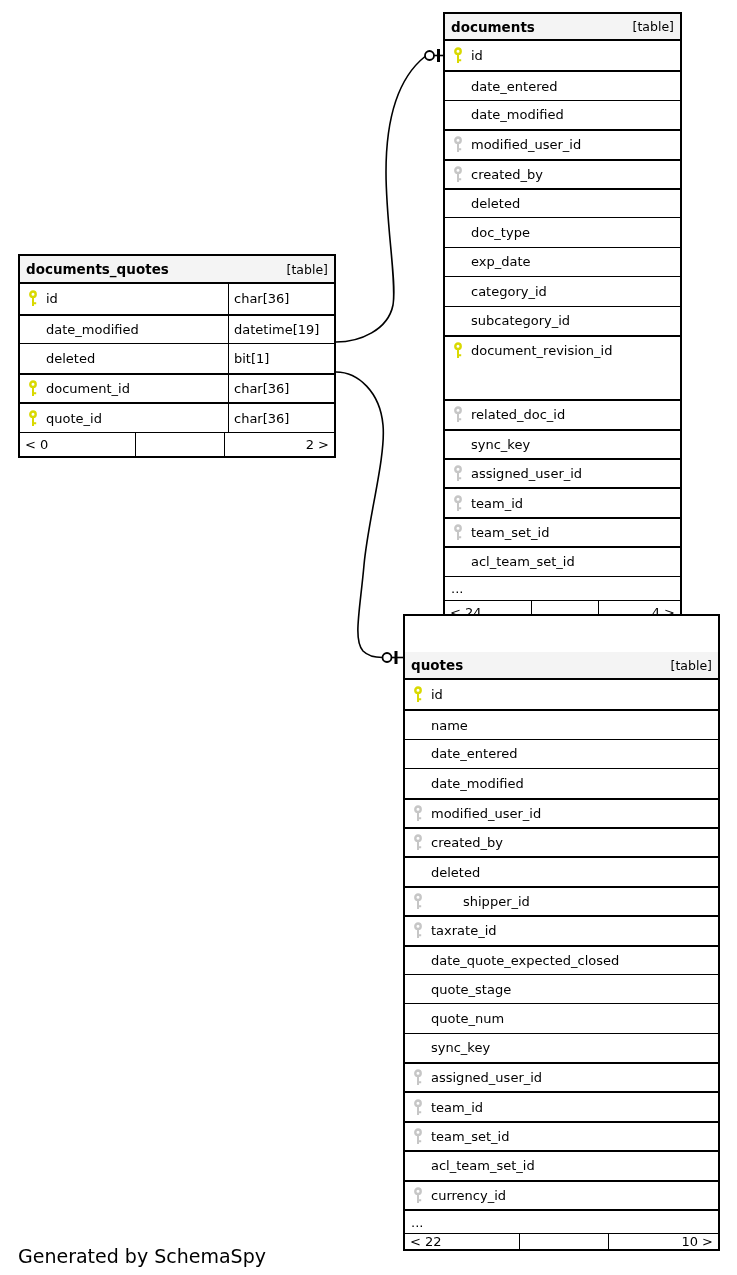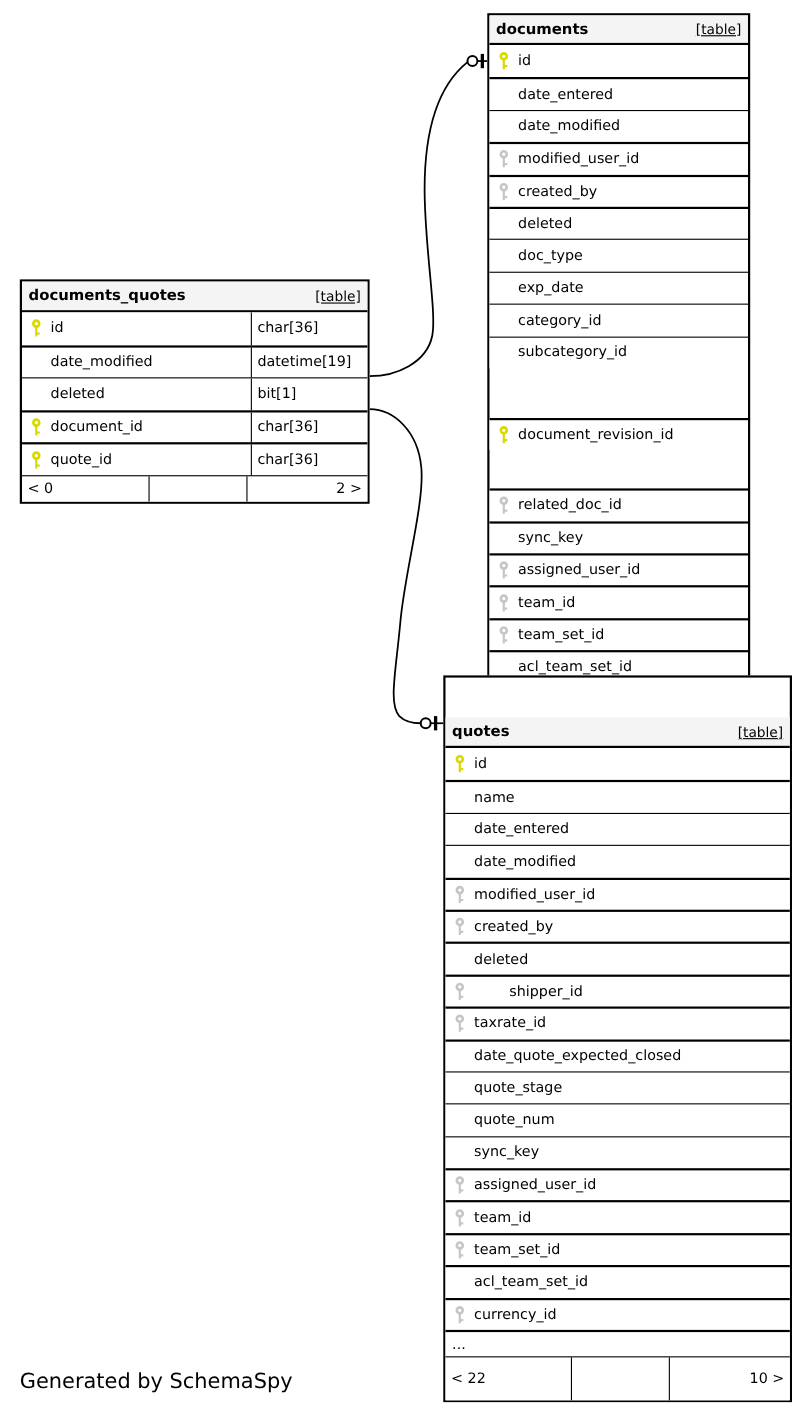--- a/index.html
+++ b/index.html
@@ -12,21 +12,21 @@
   .schema-table{
     position:absolute;background:#ffffff;border:2px solid #000;
     box-sizing:border-box;z-index:2;
   }
   .tbl-header{
     display:flex;justify-content:space-between;align-items:center;
     background:#f4f4f4;border-bottom:2px solid #000;
     padding:0 6px;box-sizing:border-box;text-align:right;
   }
   .tbl-title{font-weight:bold;font-size:13.5px;}
-  .tbl-tag{font-size:12.5px;font-weight:normal;text-decoration:underline;}
+  .tbl-tag{font-size:12.5px;font-weight:normal;}
   .tbl-row{
     display:flex;align-items:center;box-sizing:border-box;background:#fff;
   }
   .keycell{
     width:26px;min-width:26px;display:flex;align-items:center;
     justify-content:center;box-sizing:border-box;
   }
   .colname{flex:1;font-size:13px;white-space:nowrap;overflow:hidden;}
   .coltype{
     font-size:13px;box-sizing:border-box;border-left:1px solid #000;
@@ -169,21 +169,21 @@
           <span class="colname">exp_date</span>
         </div>
         <div class="tbl-row" style="height: 29.4px; border-top: 1px solid rgb(0, 0, 0);">
           <span class="keycell"></span>
           <span class="colname">category_id</span>
         </div>
         <div class="tbl-row" style="height: 29.4px; border-top: 1px solid rgb(0, 0, 0);">
           <span class="keycell"></span>
           <span class="colname">subcategory_id</span>
         </div>
-        <div class="tbl-row" style="height: 29.4px; border-top: 2px solid rgb(0, 0, 0); margin-top: 45px;">
+        <div class="tbl-row" style="height: 29.4px; border-top: 2px solid rgb(0, 0, 0);">
           <span class="keycell">
             <svg width="13" height="17" viewBox="0 0 13 17">
               <circle cx="6" cy="4.2" r="2.7" fill="none" stroke="#d9d900" stroke-width="2.4"></circle>
               <path d="M6 7 L6 16 M6 13.2 L9.2 13.2" stroke="#d9d900" stroke-width="2" fill="none"></path>
             </svg>
           </span>
           <span class="colname">document_revision_id</span>
         </div>
         <div class="tbl-row" style="height: 29.4px; border-top: 2px solid rgb(0, 0, 0); margin-top: 35px;">
           <span class="keycell">
@@ -352,21 +352,21 @@
         <div class="tbl-row" style="height: 29.4px; border-top: 2px solid rgb(0, 0, 0);">
           <span class="keycell">
             <svg width="13" height="17" viewBox="0 0 13 17">
               <circle cx="6" cy="4.2" r="2.7" fill="none" stroke="#c6c6c6" stroke-width="2.4"></circle>
               <path d="M6 7 L6 16 M6 13.2 L9.2 13.2" stroke="#c6c6c6" stroke-width="2" fill="none"></path>
             </svg>
           </span>
           <span class="colname">currency_id</span>
         </div>
         <div class="ellipsis-row" style="height: 24px; border-top: 2px solid rgb(0, 0, 0);">...</div>
-        <div class="tbl-footer" style="height: 40px;">
+        <div class="tbl-footer" style="height: 16px;">
           <span class="foot-cell foot-left">&lt; 22</span>
           <span class="foot-cell foot-mid"></span>
           <span class="foot-cell foot-right">10 &gt;</span>
         </div>
       </div>
     </div>
   <div class="generated-note">Generated by SchemaSpy</div>
 </div>
 
 </body></html>

